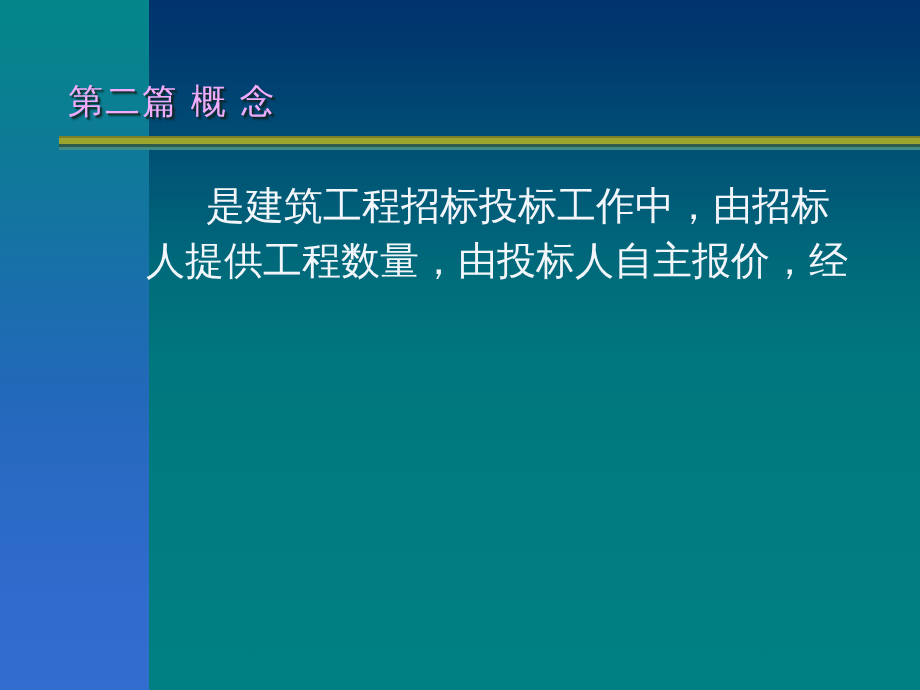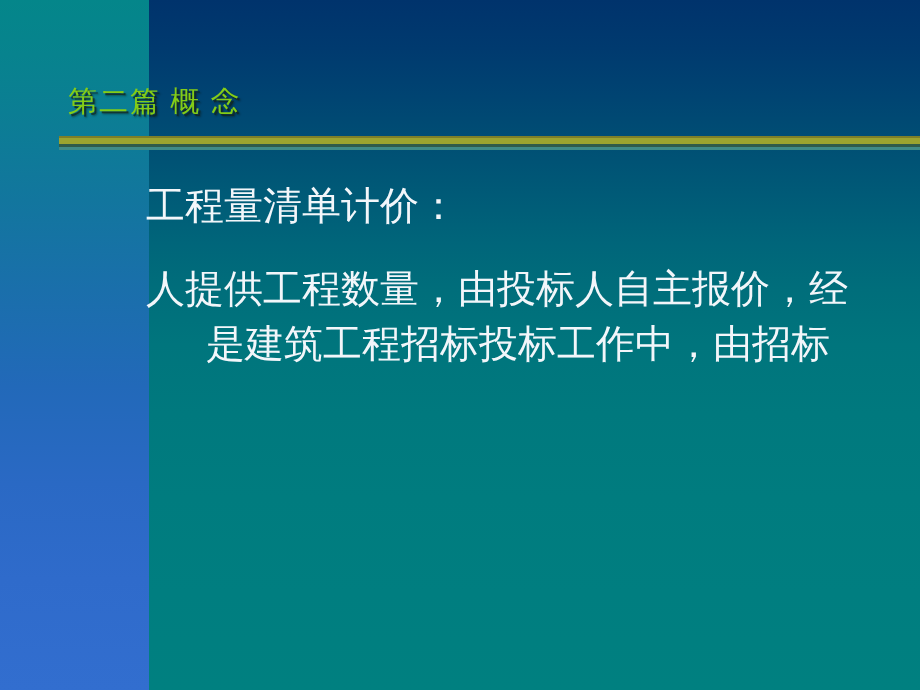--- a/index.html
+++ b/index.html
@@ -61,25 +61,25 @@
   }
 
   
   .title-block {
     position: absolute;
     left: 68px;
     top: 78px;
     z-index: 6;
   }
   .slide-title {
-    font-family: Liberation Serif, serif;
-    font-size: 29px;
+    font-family: Liberation Sans, sans-serif;
+    font-size: 35px;
     line-height: 46px;
     font-weight: 400;
-    color: #84cc16;
+    color: #f0abfc;
     letter-spacing: 2px;
     white-space: nowrap;
     text-shadow:
         2px 2px 0 rgba(20, 38, 30, 0.75),
         3px 3px 2px rgba(10, 25, 20, 0.45);
   }
 
   
   .divider {
     position: absolute;
@@ -154,18 +154,17 @@
   </div>
 
   <div class="divider">
     <div class="band-top"></div>
     <div class="band-main"></div>
     <div class="band-dark"></div>
     <div class="band-teal"></div>
   </div>
 
   <div class="body-block">
-    <div class="body-line lead">工程量清单计价：</div>
+    <div class="body-line indent">是建筑工程招标投标工作中，由招标</div>
     <div class="body-line">人提供工程数量，由投标人自主报价，经</div>
-    <div class="body-line indent">是建筑工程招标投标工作中，由招标</div>
   </div>
 
 </div>
 
 </body></html>

